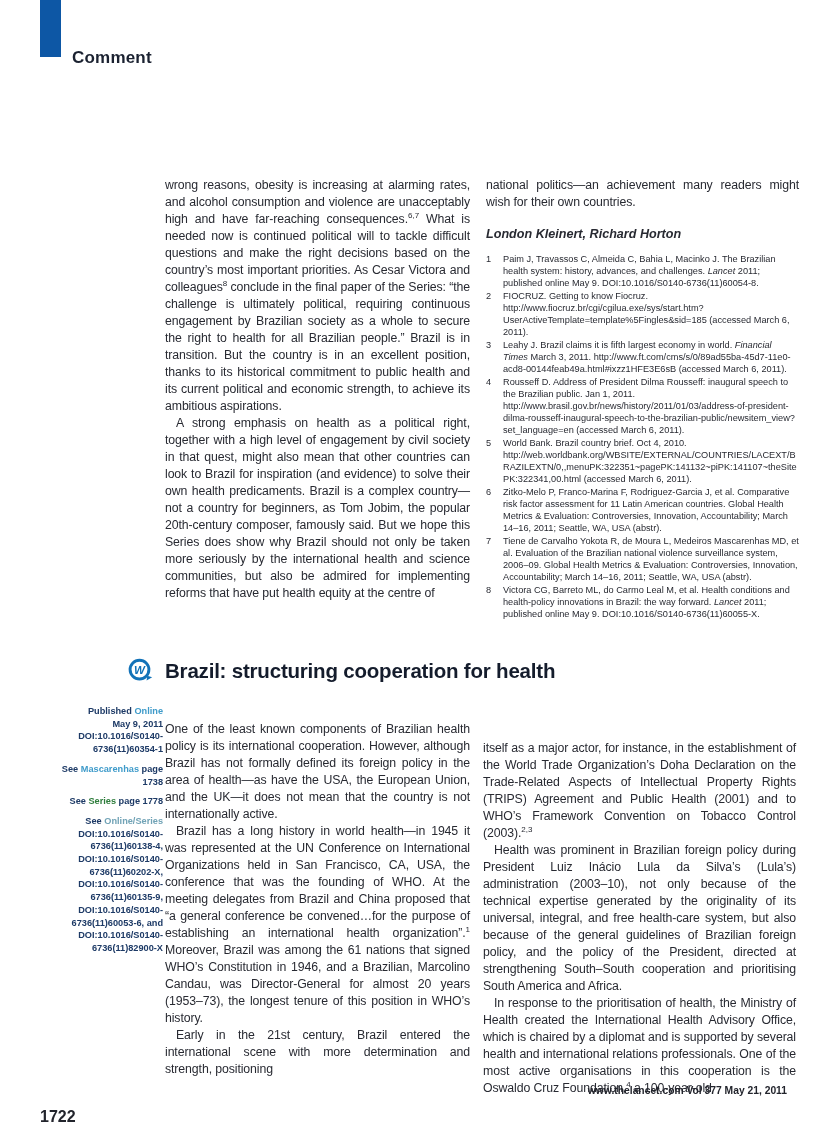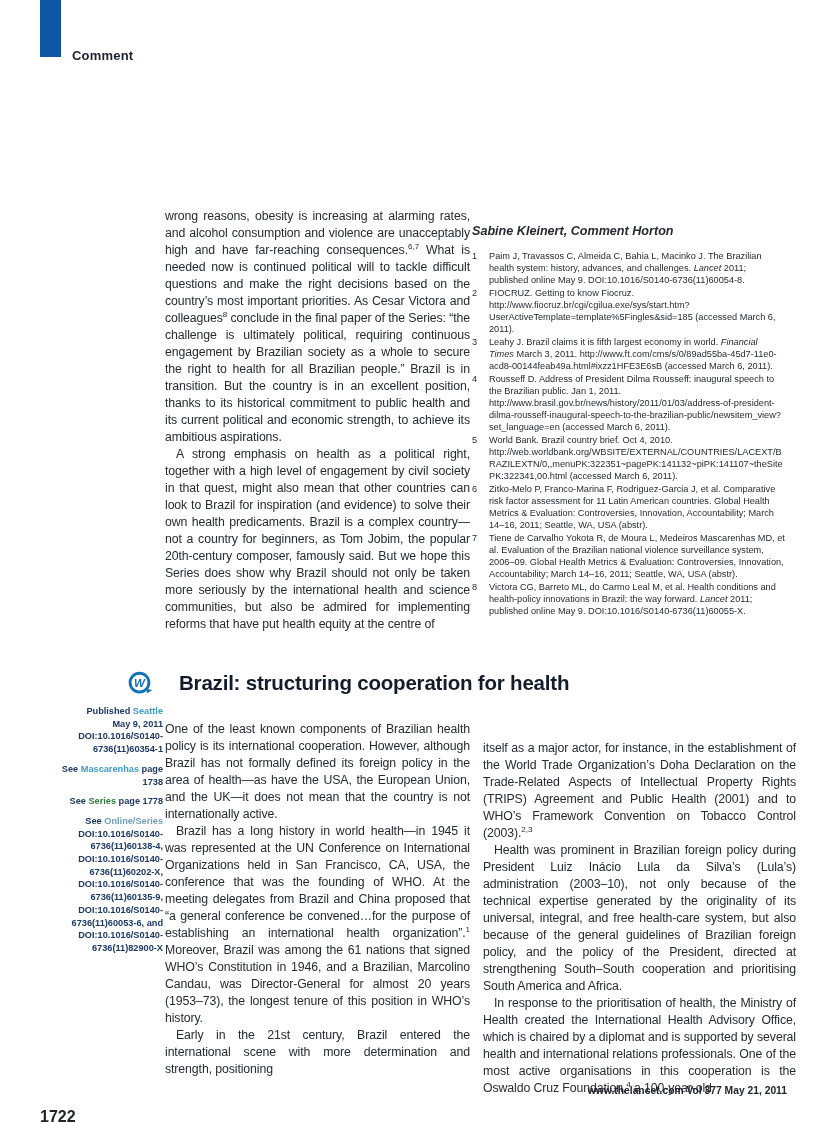--- a/index.html
+++ b/index.html
@@ -1,40 +1,40 @@
 <!DOCTYPE html>
 <html><head>
 <meta charset="utf-8">
 <style>
   html,body { margin:0; padding:0; background:#ffffff; }
   .page {
     position:relative; width:835px; height:1122px; background:#ffffff;
     font-family:"Liberation Sans", sans-serif; overflow:hidden;
   }
   .blue-bar { position:absolute; left:40px; top:0; width:21px; height:57px; background:#0d57a5; }
-  .section-label { position:absolute; left:72px; top:48px; font-size:13px; font-weight:700; color:#1b2231; letter-spacing:.2px; }
+  .section-label { position:absolute; left:72px; top:48px; font-size:17px; font-weight:700; color:#1b2231; letter-spacing:.2px; }
 
-  .a1-cols { position:absolute; left:165px; top:177px; width:631px; display:grid; grid-template-columns:305px 313px; column-gap:2px;margin-top:31px; }
+  .a1-cols { position:absolute; left:165px; top:177px; width:631px; display:grid; grid-template-columns:305px 313px; column-gap:16px; }
 
   .body-p { margin:0; font-size:12.3px; line-height:17px; color:#282a32; text-align:justify; letter-spacing:-0.1px; }
   .body-p.indent { text-indent:11px; }
   sup { font-size:8px; line-height:0; vertical-align:super; letter-spacing:0; }
 
   .authors { margin:15px 0 0 0; font-size:12.6px; line-height:16px; font-weight:700; font-style:italic; color:#282a32; }
   .affil { margin:3px 0 0 0; font-size:11.6px; line-height:15px; color:#282a32; }
 
   .refs { margin:11px 0 0 0; }
   .ref { display:flex; font-size:9.2px; line-height:12px; color:#282a32; margin:0 0 1px 0; }
   .ref-num { flex:0 0 17px; }
   .ref-text { flex:1; overflow-wrap:anywhere; }
 
   .a2-title-row { position:absolute; left:126px; top:657px; display:flex; align-items:center; gap:12px; }
   .w-icon { width:27px; height:27px; display:block; }
   .w-icon svg { display:block; }
-  .a2-title { margin:14px; font-size:20.5px; font-weight:700; color:#141c2c; letter-spacing:-0.2px; }
+  .a2-title { margin:0; font-size:20.5px; font-weight:700; color:#141c2c; letter-spacing:-0.2px; }
 
   .margin-notes { position:absolute; left:40px; top:705px; width:123px; text-align:right;
     font-size:9.2px; line-height:12.7px; font-weight:700; color:#1d3a66; }
   .mn-gap { margin-top:7px; }
   .mn-dark { color:#1d3a66; }
   .mn-blue { color:#3f9bca; }
   .mn-green { color:#2e7d3c; }
   .mn-teal { color:#71a3b6; }
 
   .a2-col1 { position:absolute; left:165px; top:721px; width:305px; }
@@ -50,21 +50,22 @@
 
   <div class="blue-bar"></div>
   <div class="section-label">Comment</div>
 
   <div class="a1-cols">
     <div class="col" id="a1c1">
         <p class="body-p">wrong reasons, obesity is increasing at alarming rates, and alcohol consumption and violence are unacceptably high and have far-reaching consequences.<sup>6,7</sup> What is needed now is continued political will to tackle difficult questions and make the right decisions based on the country’s most important priorities. As Cesar Victora and colleagues<sup>8</sup> conclude in the final paper of the Series: “the challenge is ultimately political, requiring continuous engagement by Brazilian society as a whole to secure the right to health for all Brazilian people.” Brazil is in transition. But the country is in an excellent position, thanks to its historical commitment to public health and its current political and economic strength, to achieve its ambitious aspirations.</p>
         <p class="body-p indent">A strong emphasis on health as a political right, together with a high level of engagement by civil society in that quest, might also mean that other countries can look to Brazil for inspiration (and evidence) to solve their own health predicaments. Brazil is a complex country—not a country for beginners, as Tom Jobim, the popular 20th-century composer, famously said. But we hope this Series does show why Brazil should not only be taken more seriously by the international health and science communities, but also be admired for implementing reforms that have put health equity at the centre of</p>
       </div>
     <div class="col">
-      <p class="authors">Sabine Kleinert, Comment Horton</p>
+      <p class="body-p">national politics—an achievement many readers might wish for their own countries.</p>
+      <p class="authors">London Kleinert, Richard Horton</p>
       <div class="refs" id="refs">
           <div class="ref">
             <span class="ref-num">1</span>
             <div class="ref-text">Paim J, Travassos C, Almeida C, Bahia L, Macinko J. The Brazilian health system: history, advances, and challenges. <i>Lancet</i> 2011; published online May 9. DOI:10.1016/S0140-6736(11)60054-8.</div>
           </div>
           <div class="ref">
             <span class="ref-num">2</span>
             <div class="ref-text">FIOCRUZ. Getting to know Fiocruz. http://www.fiocruz.br/cgi/cgilua.exe/sys/start.htm?UserActiveTemplate=template%5Fingles&amp;sid=185 (accessed March 6, 2011).</div>
           </div>
           <div class="ref">
@@ -100,21 +101,21 @@
       <svg width="27" height="27" viewBox="0 0 27 27" aria-hidden="true">
         <circle cx="13.5" cy="12.6" r="9.4" fill="none" stroke="#1272b8" stroke-width="2.9"></circle>
         <path d="M21.2 18.8 L26.2 20.2 L20.6 23.6 Z" fill="#1272b8"></path>
         <text x="13.5" y="16.8" text-anchor="middle" font-family="Liberation Sans, sans-serif" font-size="11.5" font-style="italic" font-weight="bold" fill="#1272b8">W</text>
       </svg>
     </span>
     <h1 class="a2-title">Brazil: structuring cooperation for health</h1>
   </div>
 
   <aside class="margin-notes" id="margin-notes">
-      <div class="mn-line"><span class="mn-dark">Published </span><span class="mn-blue">Seattle</span></div>
+      <div class="mn-line"><span class="mn-dark">Published </span><span class="mn-blue">Online</span></div>
       <div class="mn-line"><span class="mn-dark">May 9, 2011</span></div>
       <div class="mn-line"><span class="mn-dark">DOI:10.1016/S0140-</span></div>
       <div class="mn-line"><span class="mn-dark">6736(11)60354-1</span></div>
       <div class="mn-line mn-gap"><span class="mn-dark">See </span><span class="mn-blue">Mascarenhas</span><span class="mn-dark"> page 1738</span></div>
       <div class="mn-line mn-gap"><span class="mn-dark">See </span><span class="mn-green">Series</span><span class="mn-dark"> page 1778</span></div>
       <div class="mn-line mn-gap"><span class="mn-dark">See </span><span class="mn-teal">Online/Series</span></div>
       <div class="mn-line"><span class="mn-dark">DOI:10.1016/S0140-</span></div>
       <div class="mn-line"><span class="mn-dark">6736(11)60138-4,</span></div>
       <div class="mn-line"><span class="mn-dark">DOI:10.1016/S0140-</span></div>
       <div class="mn-line"><span class="mn-dark">6736(11)60202-X,</span></div>

